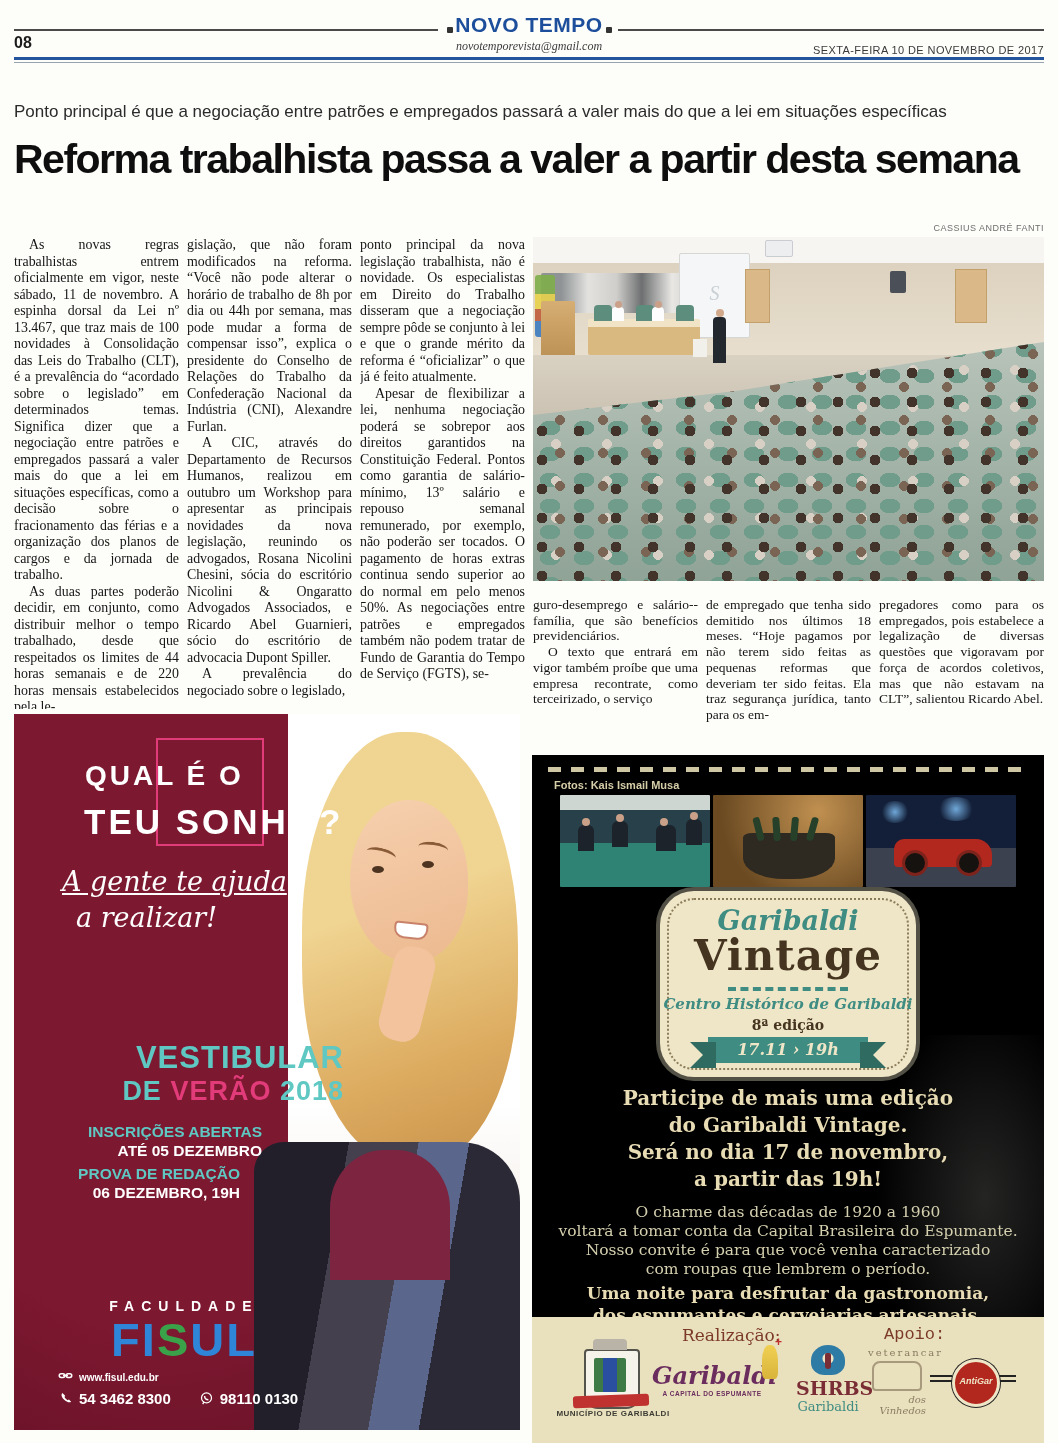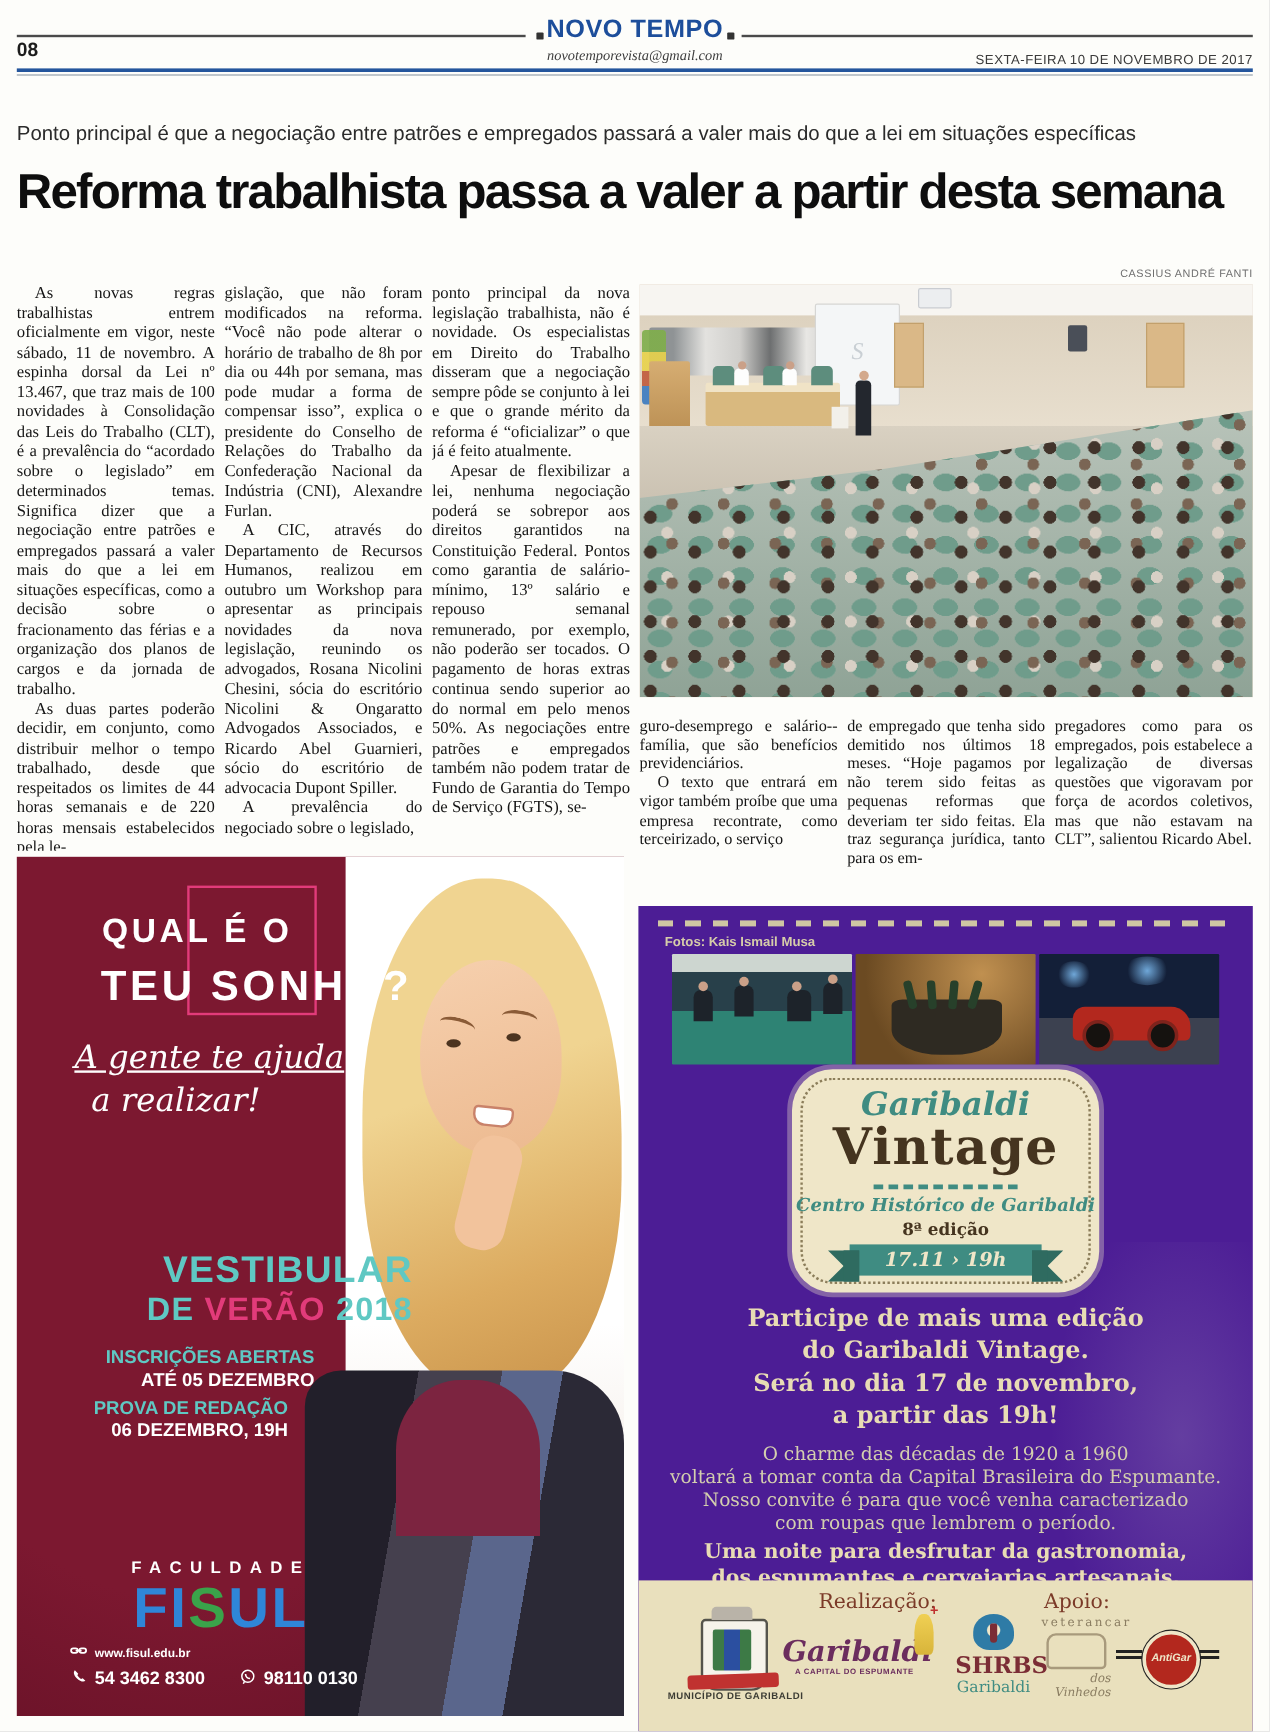--- a/index.html
+++ b/index.html
@@ -99,21 +99,21 @@
   .fz-fac{left:60px;top:584px;width:220px;text-align:center;font-weight:bold;font-size:14px;color:#fff;letter-spacing:7px;}
   .fz-fisul{left:40px;top:598px;width:260px;text-align:center;font-weight:bold;font-size:47px;letter-spacing:2px;}
   .fz-fisul .b{color:#2f86d8;} .fz-fisul .g{color:#3aa34a;}
   .fz-site{left:44px;top:654px;font-weight:bold;font-size:10px;color:#fff;}
   .fz-tel{left:44px;top:676px;font-weight:bold;font-size:15px;color:#fff;}
   .ficon{display:inline-block;width:15px;height:15px;vertical-align:-2px;margin-right:6px;}
   .ficon svg{display:block;width:100%;height:100%;}
   .gap28{display:inline-block;width:28px;}
 
   
-  .ad-gar{left:532px;top:755px;width:512px;height:688px;overflow:hidden;background:#4c1d95;
+  .ad-gar{left:532px;top:755px;width:512px;height:688px;overflow:hidden;background:#000000;
           font-family:"Liberation Serif",serif;}
   .gwm{right:0;top:280px;width:170px;height:360px;
        background:radial-gradient(ellipse at 65% 45%,rgba(225,233,220,.16),transparent 70%);}
   .gdash{left:16px;top:12px;width:480px;height:5px;
          background:repeating-linear-gradient(90deg,#cfc6a3 0 13px,transparent 13px 23px);}
   .gfotos{left:22px;top:24px;font:bold 11px "Liberation Sans",sans-serif;color:#d6cda9;}
   .gp{position:absolute;top:40px;width:150px;height:92px;overflow:hidden;border-radius:1px;}
   .gp1{left:28px;background:linear-gradient(180deg,#cdd6d0 0 16%,#28404a 16% 52%,#2e8374 52%);}
   .gp2{left:181px;background:radial-gradient(circle at 70% 18%,#c09050,#6b4a22 75%);}
   .gp3{left:334px;background:linear-gradient(180deg,#131f38 0 58%,#3c4150 58%);}
@@ -142,21 +142,21 @@
   .ginvite{top:330px;left:0;width:100%;text-align:center;font:bold 20px "DejaVu Serif",serif;
            color:#e8dcb4;line-height:27px;}
   .gbody{top:448px;left:0;width:100%;text-align:center;font:15.5px "DejaVu Serif",serif;
          color:#d4cfae;line-height:19px;}
   .gbold{top:527px;left:0;width:100%;text-align:center;font:bold 17px "DejaVu Serif",serif;
          color:#e8dcb4;line-height:22px;}
   .gclose{top:596px;left:0;width:100%;text-align:center;font:bold 22px "DejaVu Serif",serif;color:#e8dcb4;}
 
   .gstrip{left:0;bottom:0;width:100%;height:126px;background:#e9e0bd;}
   .glabel{top:8px;font:17px "DejaVu Serif",serif;color:#7b3a28;}
-  .glabel.real{left:150px;} .glabel.apoio{left:338px;}
+  .glabel.real{left:150px;} .glabel.apoio{left:352px;font-family:Liberation Mono, monospace;}
   .shield{left:52px;top:32px;width:52px;height:56px;background:#f6f3ea;border:2px solid #55544c;border-radius:4px 4px 14px 14px;}
   .shield::before{content:"";position:absolute;left:7px;top:-12px;width:34px;height:11px;background:#b9b3a8;border-radius:4px 4px 0 0;}
   .shield .inner{position:absolute;left:8px;top:7px;width:32px;height:34px;
         background:linear-gradient(90deg,#3d7a46 0 28%,#2b4fa0 28% 72%,#3d7a46 72%);border-radius:2px;}
   .shield .rib{position:absolute;left:-13px;top:44px;width:76px;height:12px;background:#c03230;border-radius:3px;transform:rotate(-2deg);}
   .gcap{left:6px;top:92px;width:150px;text-align:center;font:bold 8px "Liberation Sans",sans-serif;color:#3c3c34;letter-spacing:.5px;}
   .glogo-gar{left:120px;top:44px;width:120px;text-align:center;}
   .glogo-gar .n{font:italic bold 24px "DejaVu Serif",serif;color:#6b2d5e;}
   .glogo-gar .s{font:bold 6.5px "Liberation Sans",sans-serif;color:#6b2d5e;letter-spacing:.5px;}
   .glass{position:absolute;right:-6px;top:-16px;width:16px;height:34px;background:linear-gradient(#f0d054,#d8b43a);

